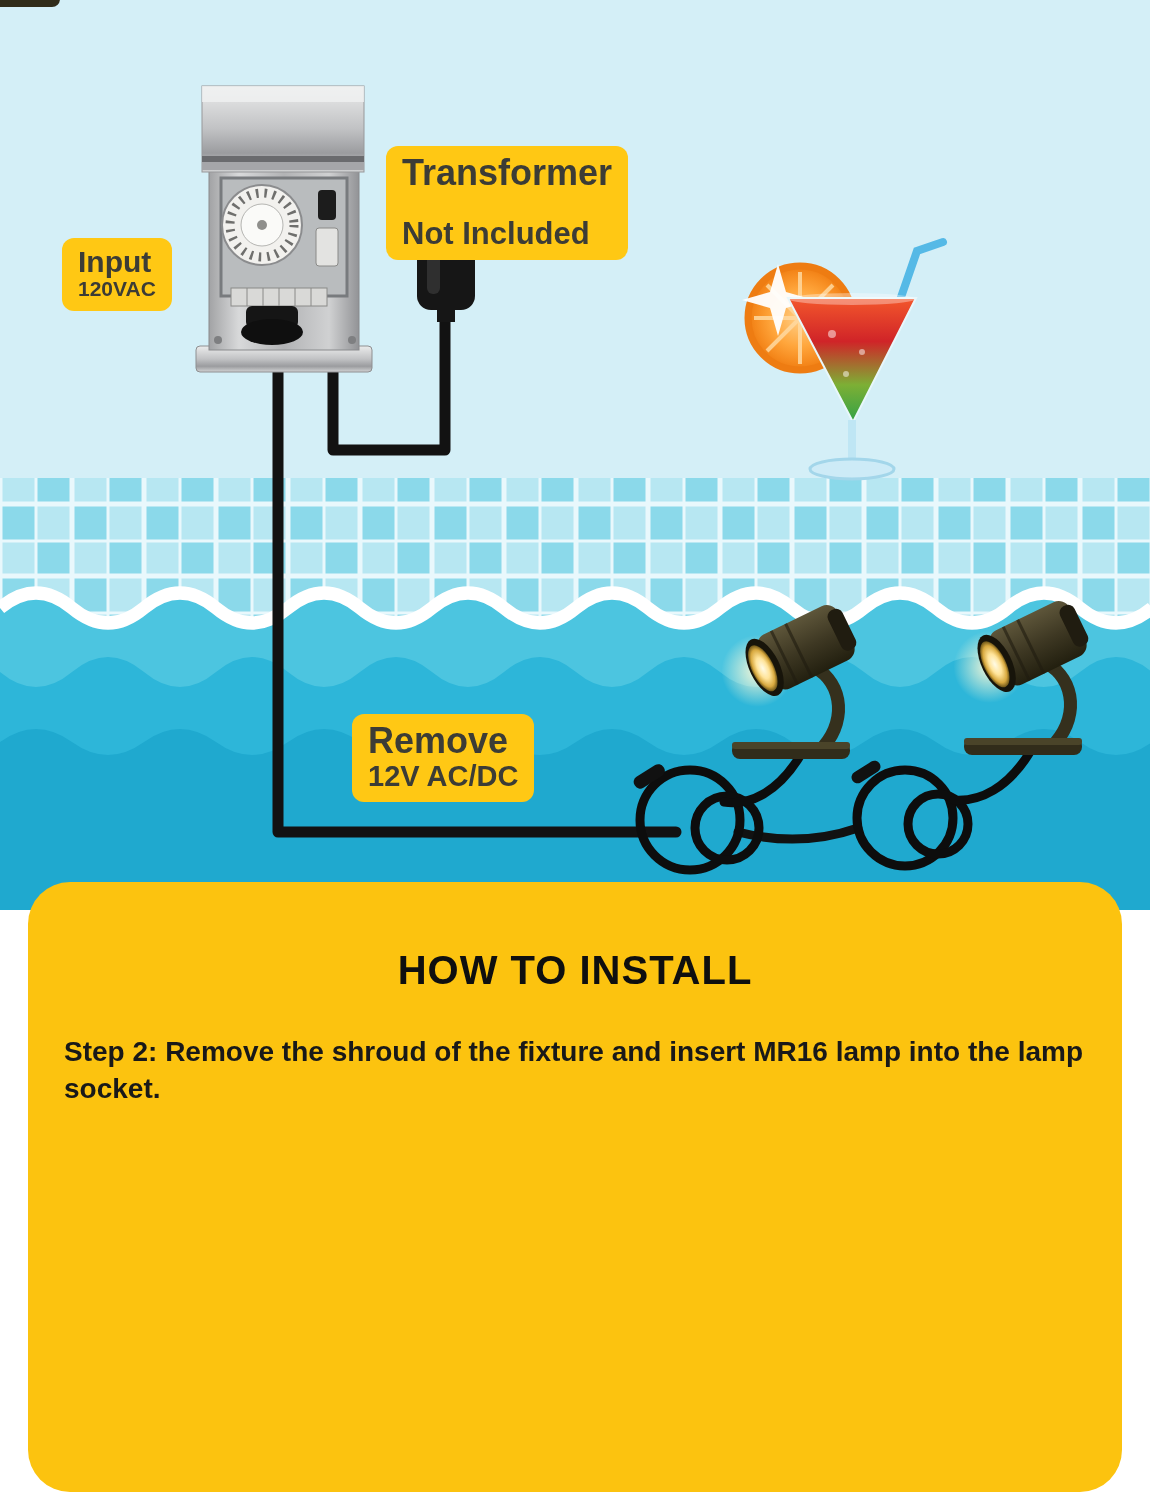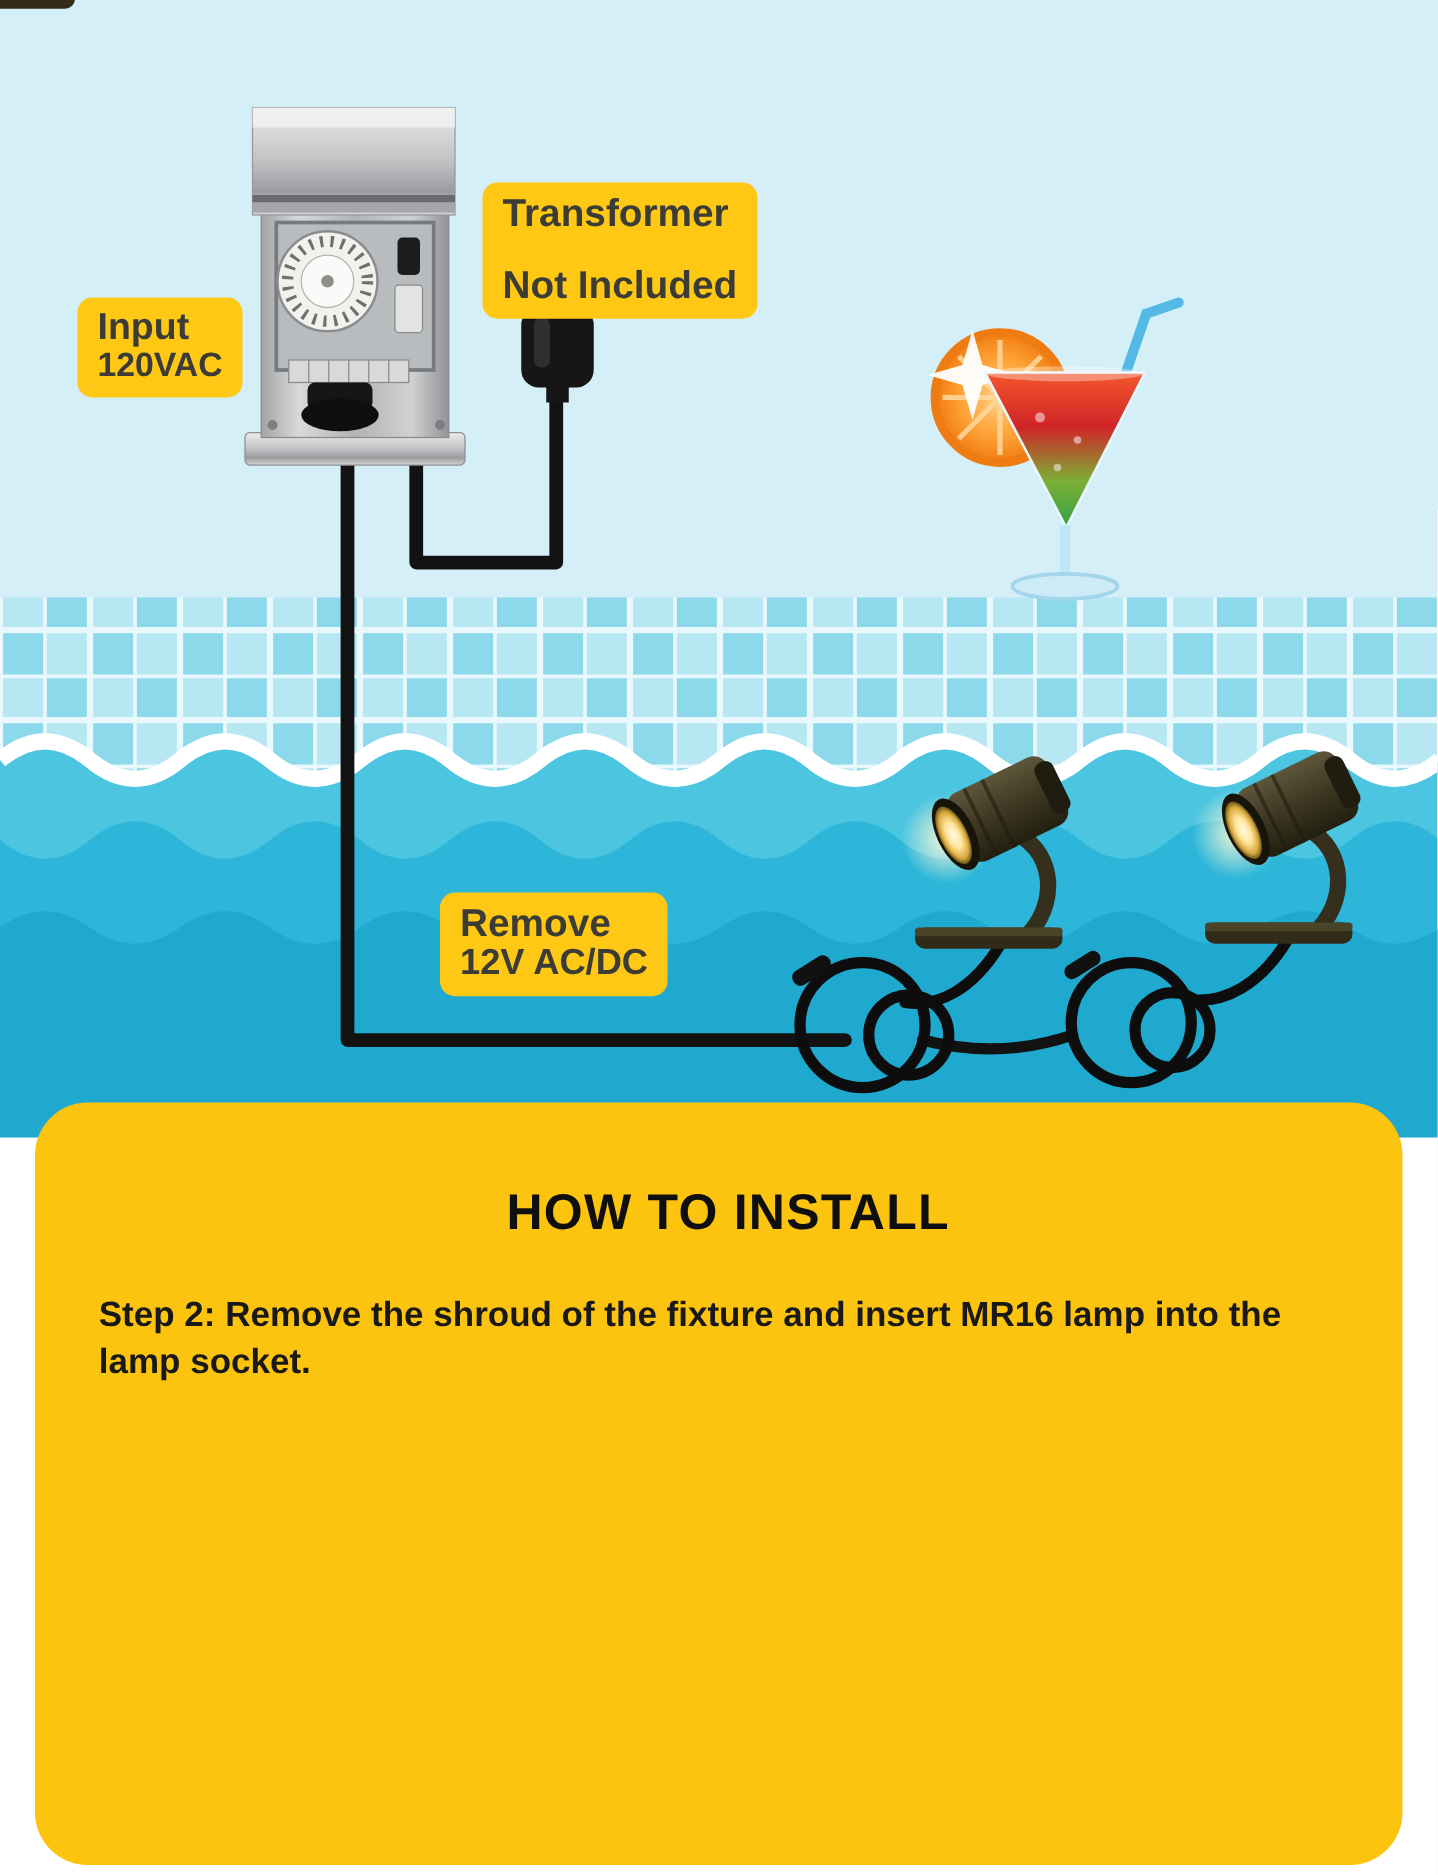--- a/index.html
+++ b/index.html
@@ -8,35 +8,35 @@
     background:#ffffff;font-family:"Liberation Sans",sans-serif;
   }
   .scene-svg{position:absolute;left:0;top:0;width:1150px;height:910px;display:block;}
 
   
   .badge{
     position:absolute;background:#ffc814;border-radius:12px;
     padding:8px 16px 10px 16px;color:#3c3c36;font-weight:bold;line-height:1.08;
     white-space:nowrap;
   }
-  .badge .l1{font-size:31px;}
+  .badge .l1{font-size:36px;}
   .badge .l2{font-size:26px;}
   .badge-input{left:62px;top:238px;}
   .badge-input .l1{font-size:30px;}
-  .badge-input .l2{font-size:27px;}
+  .badge-input .l2{font-size:21px;}
   .badge-transformer{left:386px;top:146px;}
   .badge-transformer .l2{font-size:31px;margin-top:24px;}
   .badge-output{left:352px;top:714px;}
   .badge-output .l2{font-size:29px;}
 
   
   .panel{
     position:absolute;left:28px;right:28px;top:882px;bottom:8px;
     background:#fcc30f;border-radius:42px;box-sizing:border-box;
-    padding:66px 36px 30px 51px;
+    padding:66px 36px 30px 36px;
   }
   .panel-title{
     margin:0 0 40px 0;text-align:center;font-size:40px;font-weight:bold;
     color:#0f0f0f;letter-spacing:1px;
   }
   .step{
     margin:0 0 26px 0;font-size:28px;font-weight:bold;color:#191919;line-height:1.33;
   }
 </style>
 </head>

